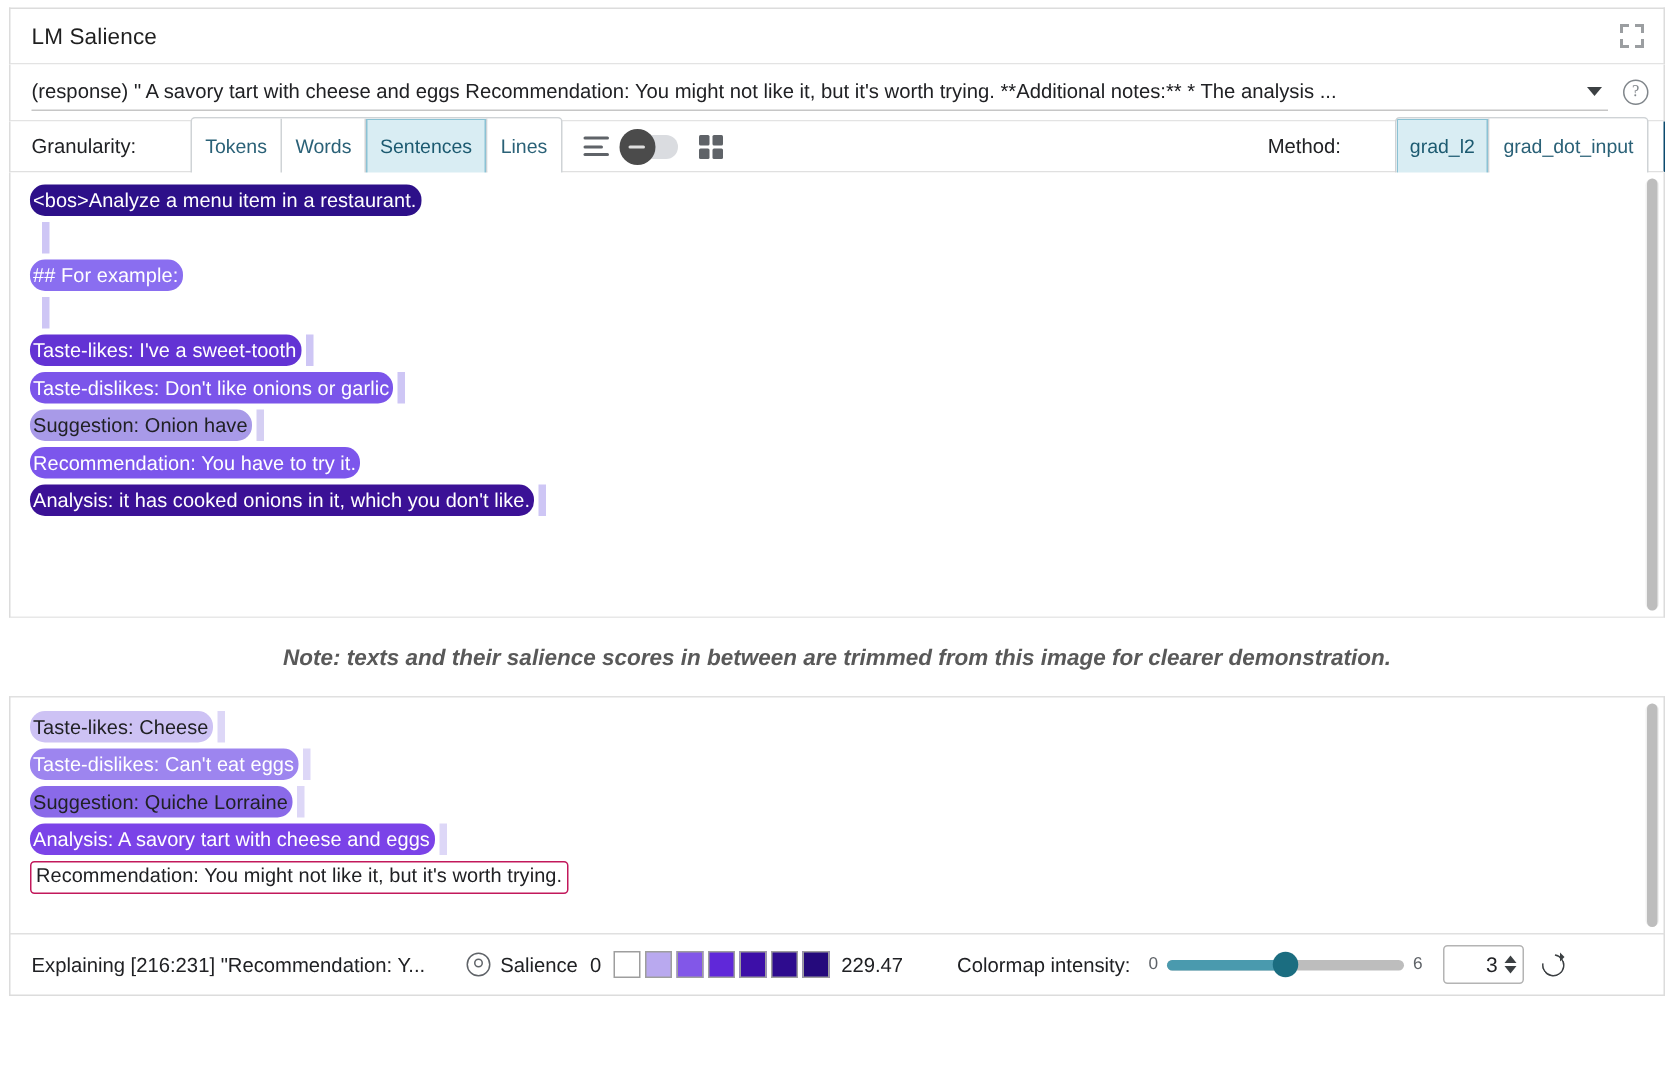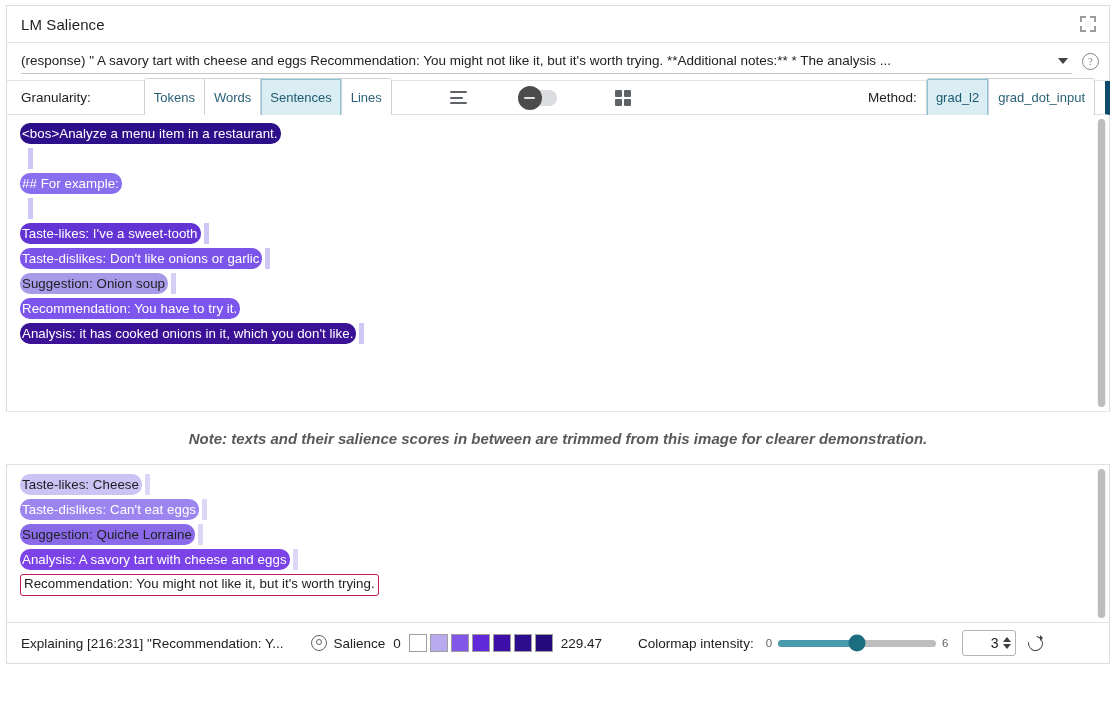--- a/index.html
+++ b/index.html
@@ -106,39 +106,39 @@
     cursor: pointer;
     font-family: "Liberation Serif", serif;
   }
 
   
   .toolbar {
     flex: 0 0 34px;
     height: 34px;
     margin: 0 6px;
     border-left: 1px solid #dcdcdc;
-    border-right: 5px solid #0c4a6e;
+    border-right: 1px solid #0c4a6e;
     border-bottom: 1px solid #e0e0e0;
     display: flex;
     align-items: center;
     padding: 0 10px 0 14px;
     background: #ffffff;
-    gap: 44px;
   }
   .tb-label {
     font-size: 13.5px;
     color: #202124;
     margin-right: 9px;
   }
   .seg {
     display: flex;
     border: 1px solid #cfd3d6;
     border-radius: 3px;
     overflow: hidden;
     height: 40px;
+    margin-left: 27px;
   }
   .seg button {
     font-family: "Liberation Sans", sans-serif;
     font-size: 13px;
     color: #2a6177;
     background: #ffffff;
     border: none;
     border-right: 1px solid #cfd3d6;
     padding: 0 9px;
     height: 100%;
@@ -461,21 +461,21 @@
         </div>
         <div class="line">
           <span class="chip" style="background: rgb(99, 51, 212); color: rgb(255, 255, 255);">Taste-likes: I've a sweet-tooth</span>
           <span class="nl-mark" style="background: rgb(206, 198, 245);"></span>
         </div>
         <div class="line">
           <span class="chip" style="background: rgb(123, 85, 234); color: rgb(255, 255, 255);">Taste-dislikes: Don't like onions or garlic</span>
           <span class="nl-mark" style="background: rgb(206, 198, 245);"></span>
         </div>
         <div class="line">
-          <span class="chip" style="background: rgb(168, 154, 232); color: rgb(32, 33, 36);">Suggestion: Onion soup</span>
+          <span class="chip" style="background: rgb(168, 154, 232); color: rgb(32, 33, 36);">Suggestion: Onion have</span>
           <span class="nl-mark" style="background: rgb(213, 207, 243);"></span>
         </div>
         <div class="line">
           <span class="chip" style="background: rgb(124, 86, 236); color: rgb(255, 255, 255);">Recommendation: You have to try it.</span>
         </div>
         <div class="line">
           <span class="chip" style="background: rgb(59, 17, 150); color: rgb(255, 255, 255);">Analysis: it has cooked onions in it, which you don't like.</span>
           <span class="nl-mark" style="background: rgb(206, 198, 245);"></span>
         </div>
       </div>

